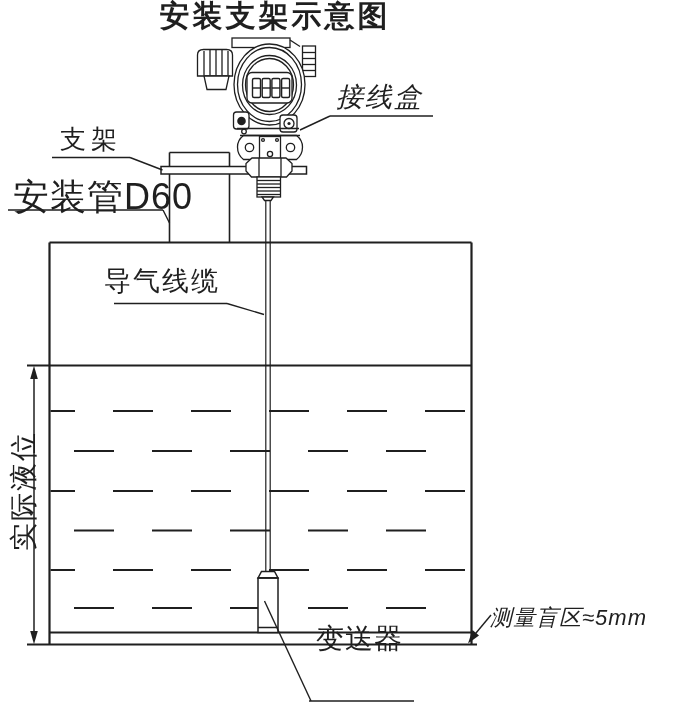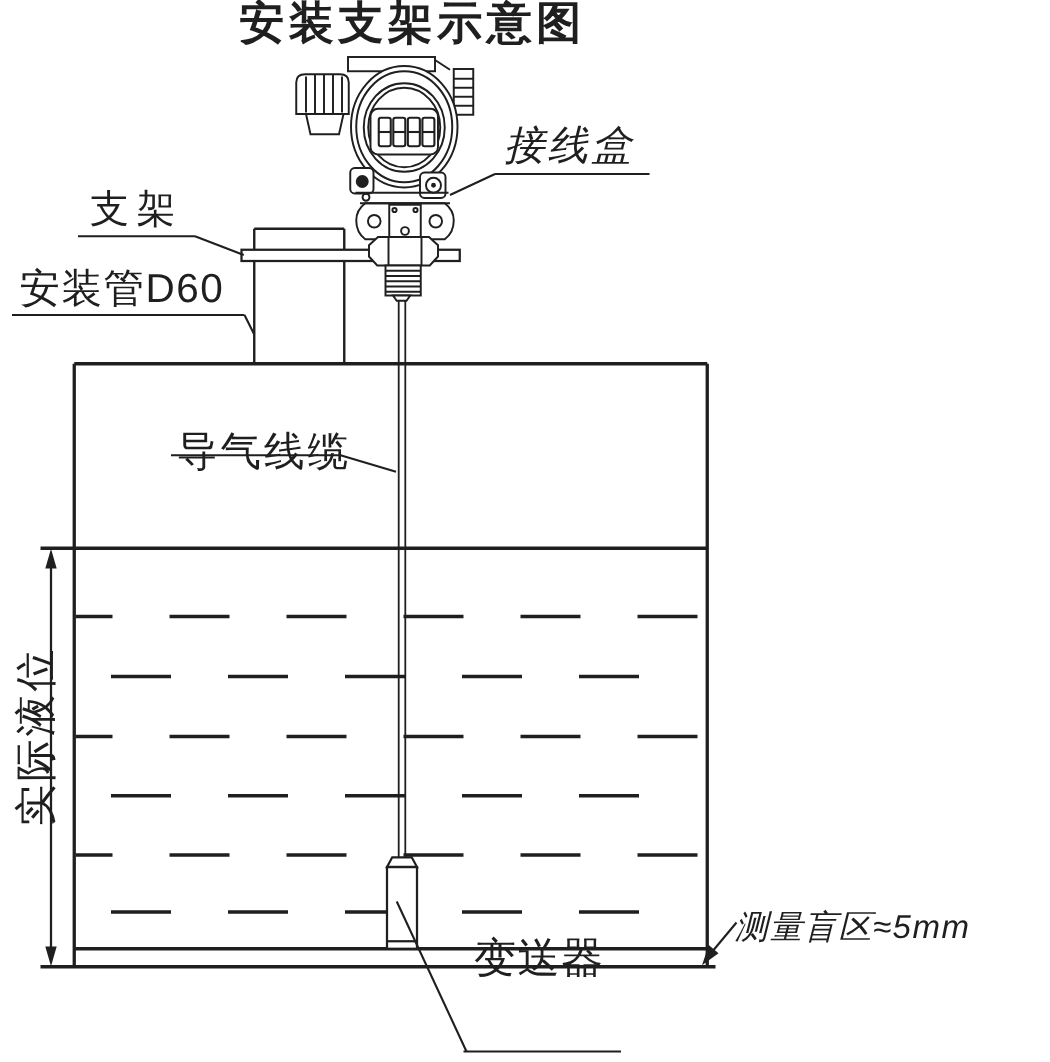--- a/index.html
+++ b/index.html
@@ -5,22 +5,22 @@
   html,body{margin:0;padding:0;background:#ffffff;}
   #canvas{
     position:relative;width:700px;height:708px;background:#ffffff;overflow:hidden;
     font-family:"Liberation Sans","DejaVu Sans",sans-serif;color:#1f1f1f;
   }
   #diagram-svg{position:absolute;left:0;top:0;}
   .label{position:absolute;white-space:nowrap;line-height:1.05;color:#1f1f1f;}
   .lbl-title{left:145px;top:0px;width:260px;text-align:center;font-size:30px;font-weight:600;letter-spacing:3px;}
   .lbl-junction{left:336px;top:83px;font-size:27px;letter-spacing:2px;font-style:italic;}
   .lbl-bracket{left:60px;top:126px;font-size:26px;letter-spacing:5px;}
-  .lbl-pipe{left:13px;top:178px;font-size:27px;letter-spacing:1px;}
-  .lbl-aircable{left:118px;top:267px;font-size:27px;letter-spacing:2px;margin-top:20px;}
+  .lbl-pipe{left:13px;top:178px;font-size:36px;letter-spacing:1px;}
+  .lbl-aircable{left:104px;top:267px;font-size:27px;letter-spacing:2px;}
   .lbl-level{left:-66px;top:476px;width:180px;height:30px;text-align:center;
              font-size:28px;letter-spacing:2px;transform:rotate(-90deg);}
   .lbl-blind{left:490px;top:606px;font-size:22px;letter-spacing:1px;font-style:italic;}
   .lbl-transmitter{left:316px;top:624px;font-size:28px;letter-spacing:1px;}
   
   .stroke{stroke:#1f1f1f;fill:none;}
   .wf{stroke:#1f1f1f;fill:#ffffff;}
   .bf{stroke:none;fill:#1f1f1f;}
 </style>
 </head>

